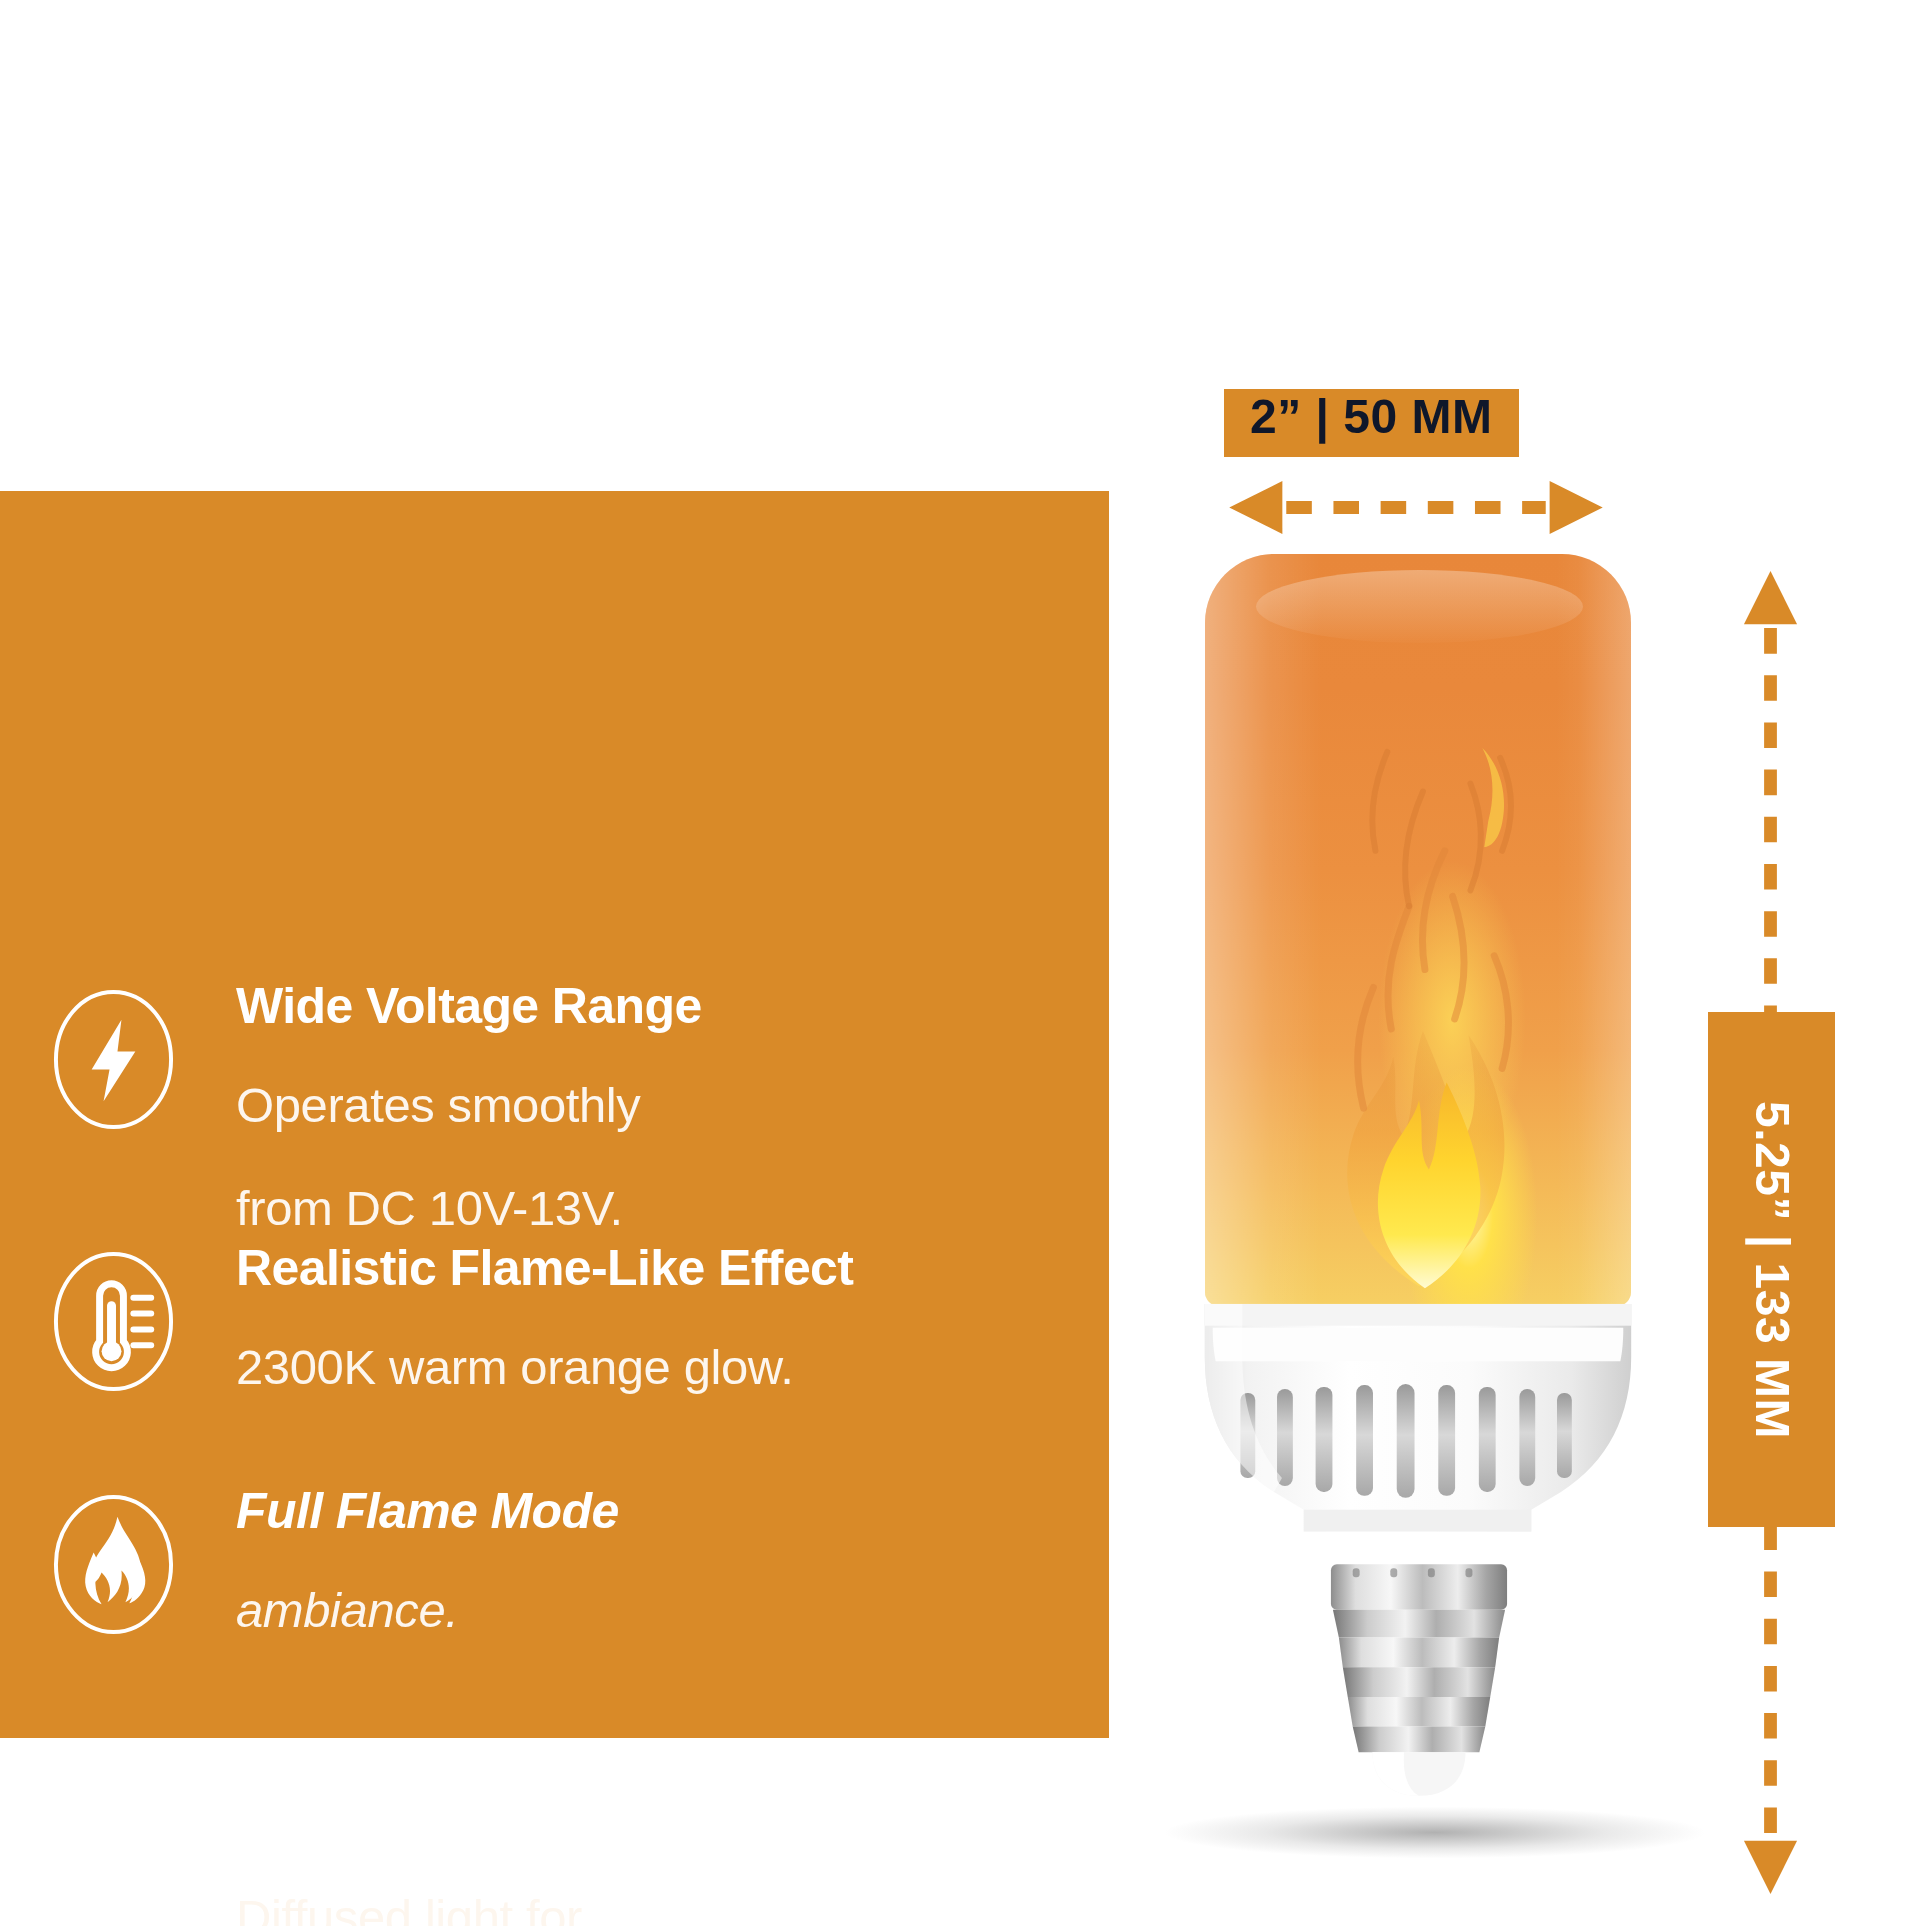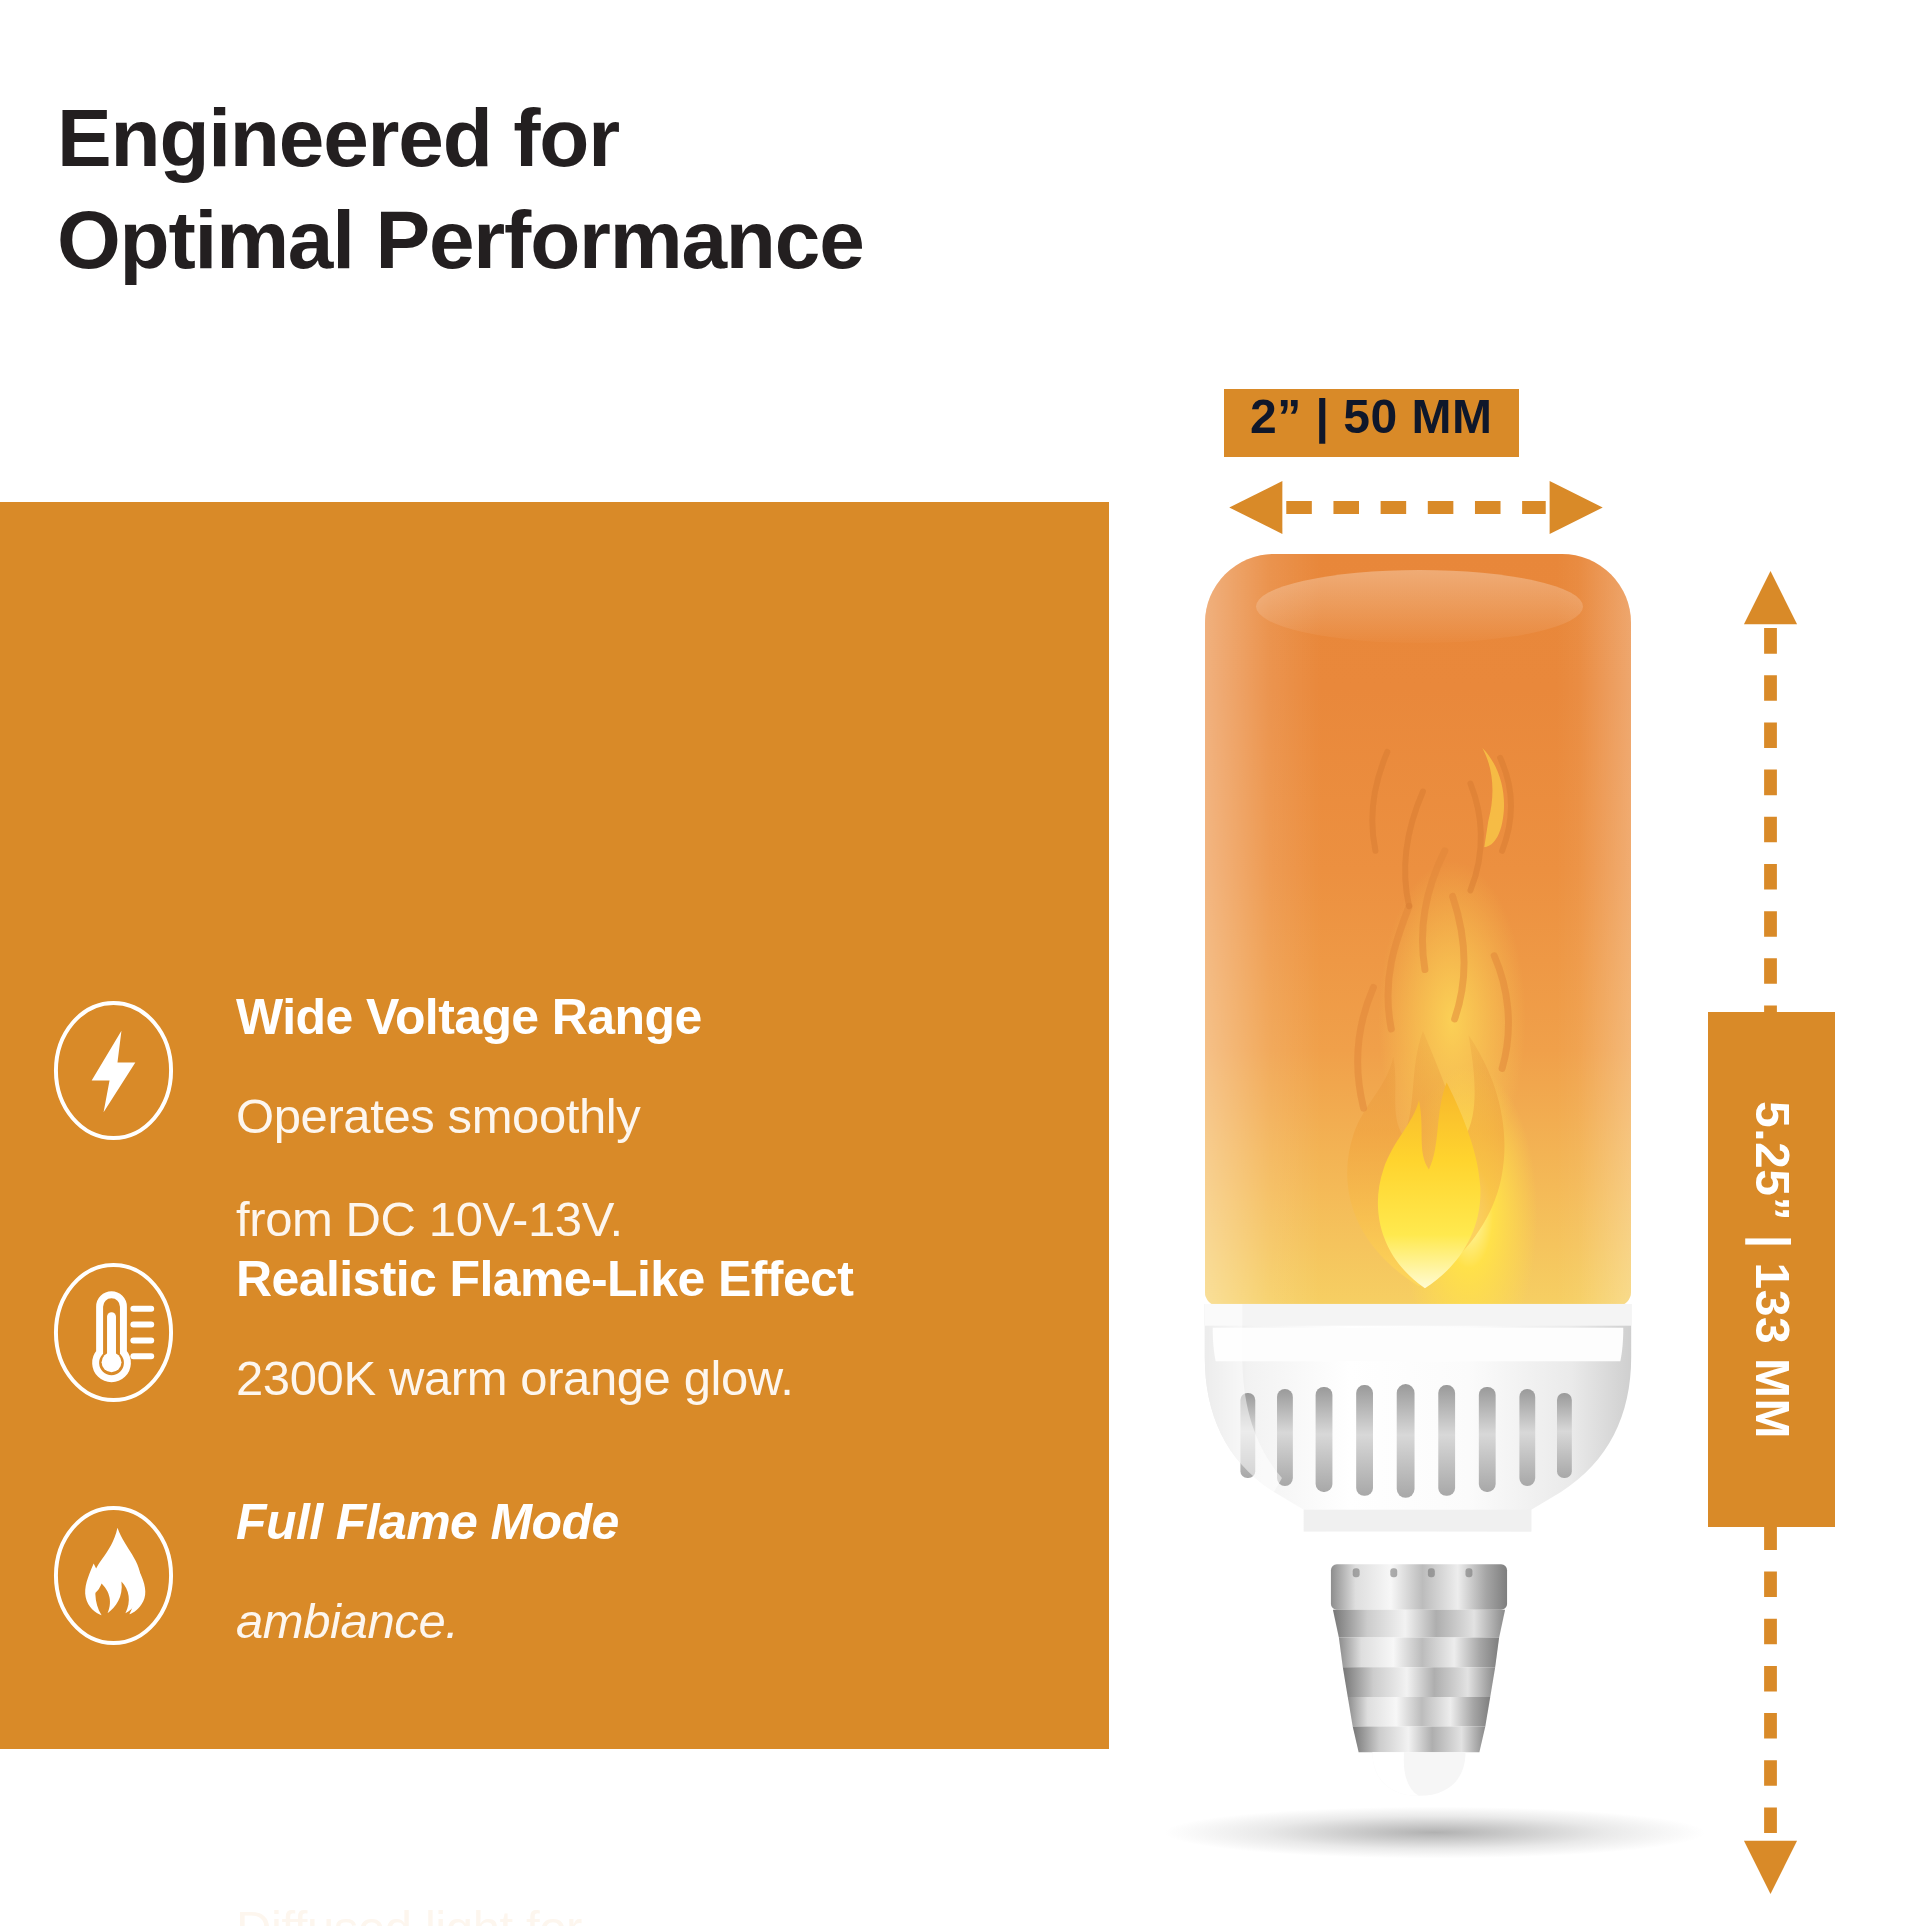--- a/index.html
+++ b/index.html
@@ -29,21 +29,21 @@
     font-weight: 700;
     color: #231f20;
     letter-spacing: -1.2px;
   }
   #headline .hl-line { display: block; white-space: nowrap; }
 
   
   #feature-panel {
     position: absolute;
     left: 0;
-    top: 502px;
+    top: 491px;
     width: 1109px;
     height: 1247px;
     background: #d98a28;
   }
   .feature-row {
     position: absolute;
     left: 48px;
     width: 1030px;
     display: flex;
     align-items: flex-start;
@@ -190,24 +190,20 @@
     font-weight: 700;
     letter-spacing: 0.5px;
     line-height: 1;
   }
 </style>
 </head>
 <body>
 
 <div id="page">
 
-  <div id="headline">
-    <span class="hl-line">Engineered for</span>
-    <span class="hl-line">Optimal Performance</span>
-  </div>
 
   <div id="feature-panel">
 
     <div class="feature-row" id="row-0">
       <div class="feature-icon-wrap">
         <svg width="131" height="147" viewBox="0 0 132 148">
           <ellipse cx="66" cy="74" rx="58" ry="68" fill="none" stroke="#ffffff" stroke-width="4"></ellipse>
           <path d="M74 34 L44 84 L62 84 L56 116 L88 66 L70 66 Z" fill="#ffffff"></path>
         </svg>
       </div>

